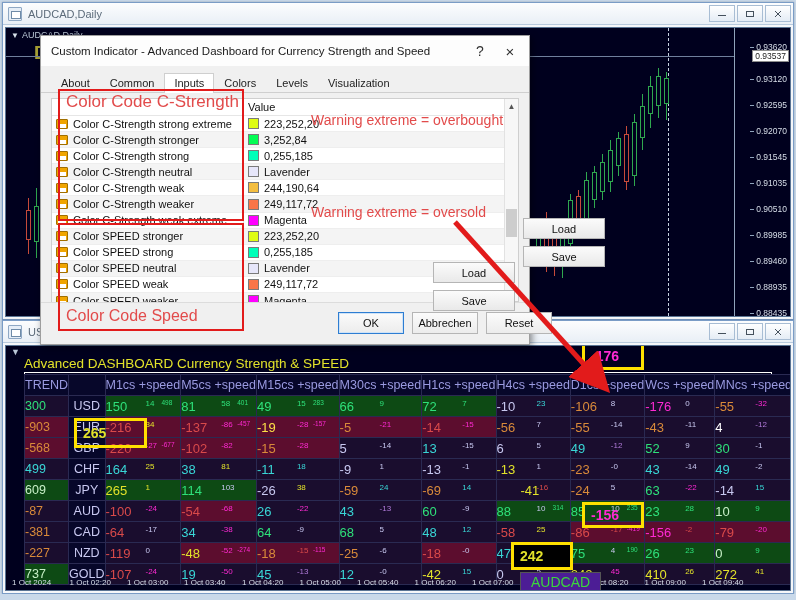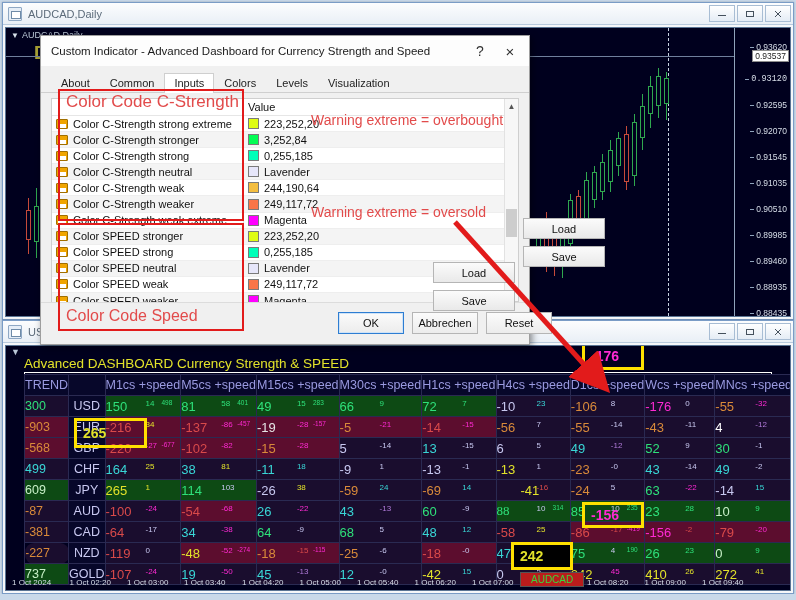--- a/index.html
+++ b/index.html
@@ -126,22 +126,22 @@
   .sp { position: absolute; top: 3px; font-size: 8px; }
   .sp1 { left: 40px; }
   .sp2 { left: 56px; font-size: 6.5px; }
   .hilite {
     position: absolute; border: 3px solid #ffe100; z-index: 9;
     background: transparent;
     display: flex; align-items: center; padding-left: 6px;
     font-weight: bold; font-size: 14px;
   }
   .audcad-tag {
-    position: absolute; background: #b91c1c; color: #3cd63c;
-    font-size: 10px; padding: 1px 10px; border: 1px solid #555; z-index: 9;
+    position: absolute; background: #4c1d95; color: #3cd63c;
+    font-size: 14px; padding: 1px 10px; border: 1px solid #555; z-index: 9;
   }
   .timeaxis {
     position: absolute; left: 0; right: 0; bottom: 0; height: 14px;
     color: #d6dde8; font-size: 8px;
   }
   .timeaxis span { position: absolute; top: 2px; white-space: nowrap; }
   .dash-border-box {
     position: absolute; border: 1px solid #ffffff; pointer-events: none;
   }
 
@@ -354,21 +354,21 @@
           <div class="wick" style="top:0; height:50px;"></div>
             <div class="body" style="top:8px; height:30px;"></div>
           </div>
         <div class="candle c-up" style="left:658px; top:44px;">
           <div class="wick" style="top:0; height:48px;"></div>
             <div class="body" style="top:6px; height:26px;"></div>
           </div>
 
         <div class="price-axis">
           <span class="price-tick" style="top:14px;">0.93620</span>
-          <span class="price-tick" style="top:46px;font-family:Liberation Mono, monospace;">0.93120</span>
+          <span class="price-tick" style="top:46px;">0.93120</span>
           <span class="price-tick" style="top:72px;">0.92595</span>
           <span class="price-tick" style="top:98px;">0.92070</span>
           <span class="price-tick" style="top:124px;">0.91545</span>
           <span class="price-tick" style="top:150px;">0.91035</span>
           <span class="price-tick" style="top:176px;">0.90510</span>
           <span class="price-tick" style="top:202px;">0.89985</span>
           <span class="price-tick" style="top:228px;">0.89460</span>
           <span class="price-tick" style="top:254px;">0.88935</span>
           <span class="price-tick" style="top:280px;">0.88435</span>
           <span class="price-cur" style="top:22px;">0.93537</span>
@@ -435,21 +435,21 @@
                 <td class="cell" style="background: rgb(26, 13, 46);"><span class="cs" style="color: rgb(200, 200, 240);">-10</span><span class="sp sp1" style="color: rgb(57, 214, 214);">23</span><span class="sp sp2" style="color: rgb(57, 214, 214);"></span></td>
                 <td class="cell" style="background: rgb(26, 13, 46);"><span class="cs" style="color: rgb(217, 138, 58);">-106</span><span class="sp sp1" style="color: rgb(200, 200, 240);">8</span><span class="sp sp2" style="color: rgb(200, 200, 240);"></span></td>
                 <td class="cell" style="background: rgb(26, 13, 46);"><span class="cs" style="color: rgb(255, 42, 212);">-176</span><span class="sp sp1" style="color: rgb(200, 200, 240);">0</span><span class="sp sp2" style="color: rgb(200, 200, 240);"></span></td>
                 <td class="cell" style="background: rgb(26, 13, 46);"><span class="cs" style="color: rgb(217, 138, 58);">-55</span><span class="sp sp1" style="color: rgb(255, 42, 212);">-32</span><span class="sp sp2" style="color: rgb(255, 42, 212);"></span></td>
               </tr>
               <tr>
                 <td class="trend" style="color: rgb(217, 138, 58); background: rgb(92, 13, 46);">-903</td>
                 <td class="sym">EUR</td>
                 <td class="cell" style="background: rgb(92, 13, 46);"><span class="cs" style="color: rgb(217, 74, 74);">-216</span><span class="sp sp1" style="color: rgb(226, 226, 42);">34</span><span class="sp sp2" style="color: rgb(226, 226, 42);"></span></td>
                 <td class="cell" style="background: rgb(92, 13, 46);"><span class="cs" style="color: rgb(217, 74, 74);">-137</span><span class="sp sp1" style="color: rgb(255, 42, 212);">-86</span><span class="sp sp2" style="color: rgb(255, 42, 212);">-457</span></td>
-                <td class="cell" style="background: rgb(92, 13, 46);"><span class="cs" style="color: #e5e5e5;">-19</span><span class="sp sp1" style="color: rgb(255, 42, 212);">-28</span><span class="sp sp2" style="color: rgb(255, 42, 212);">-157</span></td>
+                <td class="cell" style="background: rgb(92, 13, 46);"><span class="cs" style="color: #fde047;">-19</span><span class="sp sp1" style="color: rgb(255, 42, 212);">-28</span><span class="sp sp2" style="color: rgb(255, 42, 212);">-157</span></td>
                 <td class="cell" style="background: rgb(92, 13, 46);"><span class="cs" style="color: rgb(217, 138, 58);">-5</span><span class="sp sp1" style="color: rgb(255, 42, 212);">-21</span><span class="sp sp2" style="color: rgb(255, 42, 212);"></span></td>
                 <td class="cell" style="background: rgb(92, 13, 46);"><span class="cs" style="color: rgb(217, 74, 74);">-14</span><span class="sp sp1" style="color: rgb(255, 42, 212);">-15</span><span class="sp sp2" style="color: rgb(255, 42, 212);"></span></td>
                 <td class="cell" style="background: rgb(26, 13, 46);"><span class="cs" style="color: rgb(217, 138, 58);">-56</span><span class="sp sp1" style="color: rgb(200, 200, 240);">7</span><span class="sp sp2" style="color: rgb(200, 200, 240);"></span></td>
                 <td class="cell" style="background: rgb(26, 13, 46);"><span class="cs" style="color: rgb(217, 138, 58);">-55</span><span class="sp sp1" style="color: rgb(200, 200, 240);">-14</span><span class="sp sp2" style="color: rgb(200, 200, 240);"></span></td>
                 <td class="cell" style="background: rgb(26, 13, 46);"><span class="cs" style="color: rgb(217, 138, 58);">-43</span><span class="sp sp1" style="color: rgb(200, 200, 240);">-11</span><span class="sp sp2" style="color: rgb(200, 200, 240);"></span></td>
                 <td class="cell" style="background: rgb(26, 13, 46);"><span class="cs" style="color: rgb(255, 255, 255);">4</span><span class="sp sp1" style="color: rgb(176, 122, 217);">-12</span><span class="sp sp2" style="color: rgb(176, 122, 217);"></span></td>
               </tr>
               <tr>
                 <td class="trend" style="color: rgb(217, 138, 58); background: rgb(92, 13, 46);">-568</td>
                 <td class="sym">GBP</td>
@@ -490,40 +490,40 @@
                 <td class="cell" style="background: rgb(26, 13, 46);"><span class="cs" style="color: rgb(200, 200, 240);">-14</span><span class="sp sp1" style="color: rgb(57, 214, 214);">15</span><span class="sp sp2" style="color: rgb(57, 214, 214);"></span></td>
               </tr>
               <tr>
                 <td class="trend" style="color: rgb(217, 138, 58); background: rgb(26, 13, 46);">-87</td>
                 <td class="sym">AUD</td>
                 <td class="cell" style="background: rgb(26, 13, 46);"><span class="cs" style="color: rgb(217, 74, 74);">-100</span><span class="sp sp1" style="color: rgb(255, 42, 212);">-24</span><span class="sp sp2" style="color: rgb(255, 42, 212);"></span></td>
                 <td class="cell" style="background: rgb(92, 13, 46);"><span class="cs" style="color: rgb(217, 74, 74);">-54</span><span class="sp sp1" style="color: rgb(255, 42, 212);">-68</span><span class="sp sp2" style="color: rgb(255, 42, 212);"></span></td>
                 <td class="cell" style="background: rgb(26, 13, 46);"><span class="cs" style="color: rgb(57, 214, 214);">26</span><span class="sp sp1" style="color: rgb(255, 42, 212);">-22</span><span class="sp sp2" style="color: rgb(255, 42, 212);"></span></td>
                 <td class="cell" style="background: rgb(26, 13, 46);"><span class="cs" style="color: rgb(57, 214, 214);">43</span><span class="sp sp1" style="color: rgb(176, 122, 217);">-13</span><span class="sp sp2" style="color: rgb(176, 122, 217);"></span></td>
                 <td class="cell" style="background: rgb(26, 13, 46);"><span class="cs" style="color: rgb(46, 224, 122);">60</span><span class="sp sp1" style="color: rgb(200, 200, 240);">-9</span><span class="sp sp2" style="color: rgb(200, 200, 240);"></span></td>
-                <td class="cell" style="background: rgb(13, 74, 20);"><span class="cs" style="color: rgb(46, 224, 122); font-family: Liberation Serif, serif;">88</span><span class="sp sp1" style="color: rgb(200, 200, 240);">10</span><span class="sp sp2" style="color: rgb(46, 224, 122);">314</span></td>
+                <td class="cell" style="background: rgb(13, 74, 20);"><span class="cs" style="color: rgb(46, 224, 122);">88</span><span class="sp sp1" style="color: rgb(200, 200, 240);">10</span><span class="sp sp2" style="color: rgb(46, 224, 122);">314</span></td>
                 <td class="cell" style="background: rgb(13, 74, 20);"><span class="cs" style="color: rgb(46, 224, 122);">85</span><span class="sp sp1" style="color: rgb(200, 200, 240);">10</span><span class="sp sp2" style="color: rgb(46, 224, 122);">235</span></td>
                 <td class="cell" style="background: rgb(13, 74, 20);"><span class="cs" style="color: rgb(46, 224, 122);">23</span><span class="sp sp1" style="color: rgb(46, 224, 122);">28</span><span class="sp sp2" style="color: rgb(46, 224, 122);"></span></td>
                 <td class="cell" style="background: rgb(13, 74, 20);"><span class="cs" style="color: rgb(200, 240, 200);">10</span><span class="sp sp1" style="color: rgb(46, 224, 122);">9</span><span class="sp sp2" style="color: rgb(46, 224, 122);"></span></td>
               </tr>
               <tr>
                 <td class="trend" style="color: rgb(217, 138, 58); background: rgb(26, 13, 46);">-381</td>
                 <td class="sym">CAD</td>
                 <td class="cell" style="background: rgb(26, 13, 46);"><span class="cs" style="color: rgb(217, 74, 74);">-64</span><span class="sp sp1" style="color: rgb(200, 200, 240);">-17</span><span class="sp sp2" style="color: rgb(200, 200, 240);"></span></td>
                 <td class="cell" style="background: rgb(26, 13, 46);"><span class="cs" style="color: rgb(57, 214, 214);">34</span><span class="sp sp1" style="color: rgb(255, 42, 212);">-38</span><span class="sp sp2" style="color: rgb(255, 42, 212);"></span></td>
                 <td class="cell" style="background: rgb(26, 13, 46);"><span class="cs" style="color: rgb(46, 224, 122);">64</span><span class="sp sp1" style="color: rgb(200, 200, 240);">-9</span><span class="sp sp2" style="color: rgb(200, 200, 240);"></span></td>
                 <td class="cell" style="background: rgb(26, 13, 46);"><span class="cs" style="color: rgb(46, 224, 122);">68</span><span class="sp sp1" style="color: rgb(200, 200, 240);">5</span><span class="sp sp2" style="color: rgb(200, 200, 240);"></span></td>
                 <td class="cell" style="background: rgb(26, 13, 46);"><span class="cs" style="color: rgb(57, 214, 214);">48</span><span class="sp sp1" style="color: rgb(57, 214, 214);">12</span><span class="sp sp2" style="color: rgb(57, 214, 214);"></span></td>
                 <td class="cell" style="background: rgb(26, 13, 46);"><span class="cs" style="color: rgb(217, 74, 74);">-58</span><span class="sp sp1" style="color: rgb(226, 226, 42);">25</span><span class="sp sp2" style="color: rgb(226, 226, 42);"></span></td>
                 <td class="cell" style="background: rgb(92, 13, 46);"><span class="cs" style="color: rgb(217, 74, 74);">-86</span><span class="sp sp1" style="color: rgb(217, 74, 74);">-17</span><span class="sp sp2" style="color: rgb(255, 42, 212);">-419</span></td>
                 <td class="cell" style="background: rgb(92, 13, 46);"><span class="cs" style="color: rgb(255, 42, 212);">-156</span><span class="sp sp1" style="color: rgb(217, 74, 74);">-2</span><span class="sp sp2" style="color: rgb(217, 74, 74);"></span></td>
                 <td class="cell" style="background: rgb(92, 13, 46);"><span class="cs" style="color: rgb(217, 74, 74);">-79</span><span class="sp sp1" style="color: rgb(255, 42, 212);">-20</span><span class="sp sp2" style="color: rgb(255, 42, 212);"></span></td>
               </tr>
               <tr>
-                <td class="trend" style="color: rgb(217, 138, 58); background: rgb(26, 13, 46); border-radius: 9px;">-227</td>
+                <td class="trend" style="color: rgb(217, 138, 58); background: rgb(26, 13, 46);">-227</td>
                 <td class="sym">NZD</td>
                 <td class="cell" style="background: rgb(26, 13, 46);"><span class="cs" style="color: rgb(217, 74, 74);">-119</span><span class="sp sp1" style="color: rgb(200, 200, 240);">0</span><span class="sp sp2" style="color: rgb(200, 200, 240);"></span></td>
                 <td class="cell" style="background: rgb(92, 13, 46);"><span class="cs" style="color: rgb(226, 226, 42);">-48</span><span class="sp sp1" style="color: rgb(255, 42, 212);">-52</span><span class="sp sp2" style="color: rgb(255, 42, 212);">-274</span></td>
                 <td class="cell" style="background: rgb(92, 13, 46);"><span class="cs" style="color: rgb(217, 138, 58);">-18</span><span class="sp sp1" style="color: rgb(217, 74, 74);">-15</span><span class="sp sp2" style="color: rgb(255, 42, 212);">-115</span></td>
                 <td class="cell" style="background: rgb(26, 13, 46);"><span class="cs" style="color: rgb(217, 138, 58);">-25</span><span class="sp sp1" style="color: rgb(200, 200, 240);">-6</span><span class="sp sp2" style="color: rgb(200, 200, 240);"></span></td>
                 <td class="cell" style="background: rgb(92, 13, 46);"><span class="cs" style="color: rgb(217, 74, 74);">-18</span><span class="sp sp1" style="color: rgb(200, 200, 240);">-0</span><span class="sp sp2" style="color: rgb(200, 200, 240);"></span></td>
                 <td class="cell" style="background: rgb(26, 13, 46);"><span class="cs" style="color: rgb(57, 214, 214);">47</span><span class="sp sp1" style="color: rgb(255, 42, 212);">-21</span><span class="sp sp2" style="color: rgb(255, 42, 212);"></span></td>
                 <td class="cell" style="background: rgb(13, 74, 20);"><span class="cs" style="color: rgb(46, 224, 122);">75</span><span class="sp sp1" style="color: rgb(200, 200, 240);">4</span><span class="sp sp2" style="color: rgb(46, 224, 122);">190</span></td>
                 <td class="cell" style="background: rgb(13, 74, 20);"><span class="cs" style="color: rgb(46, 224, 122);">26</span><span class="sp sp1" style="color: rgb(46, 224, 122);">23</span><span class="sp sp2" style="color: rgb(46, 224, 122);"></span></td>
                 <td class="cell" style="background: rgb(13, 74, 20);"><span class="cs" style="color: rgb(200, 240, 200);">0</span><span class="sp sp1" style="color: rgb(46, 224, 122);">9</span><span class="sp sp2" style="color: rgb(46, 224, 122);"></span></td>

